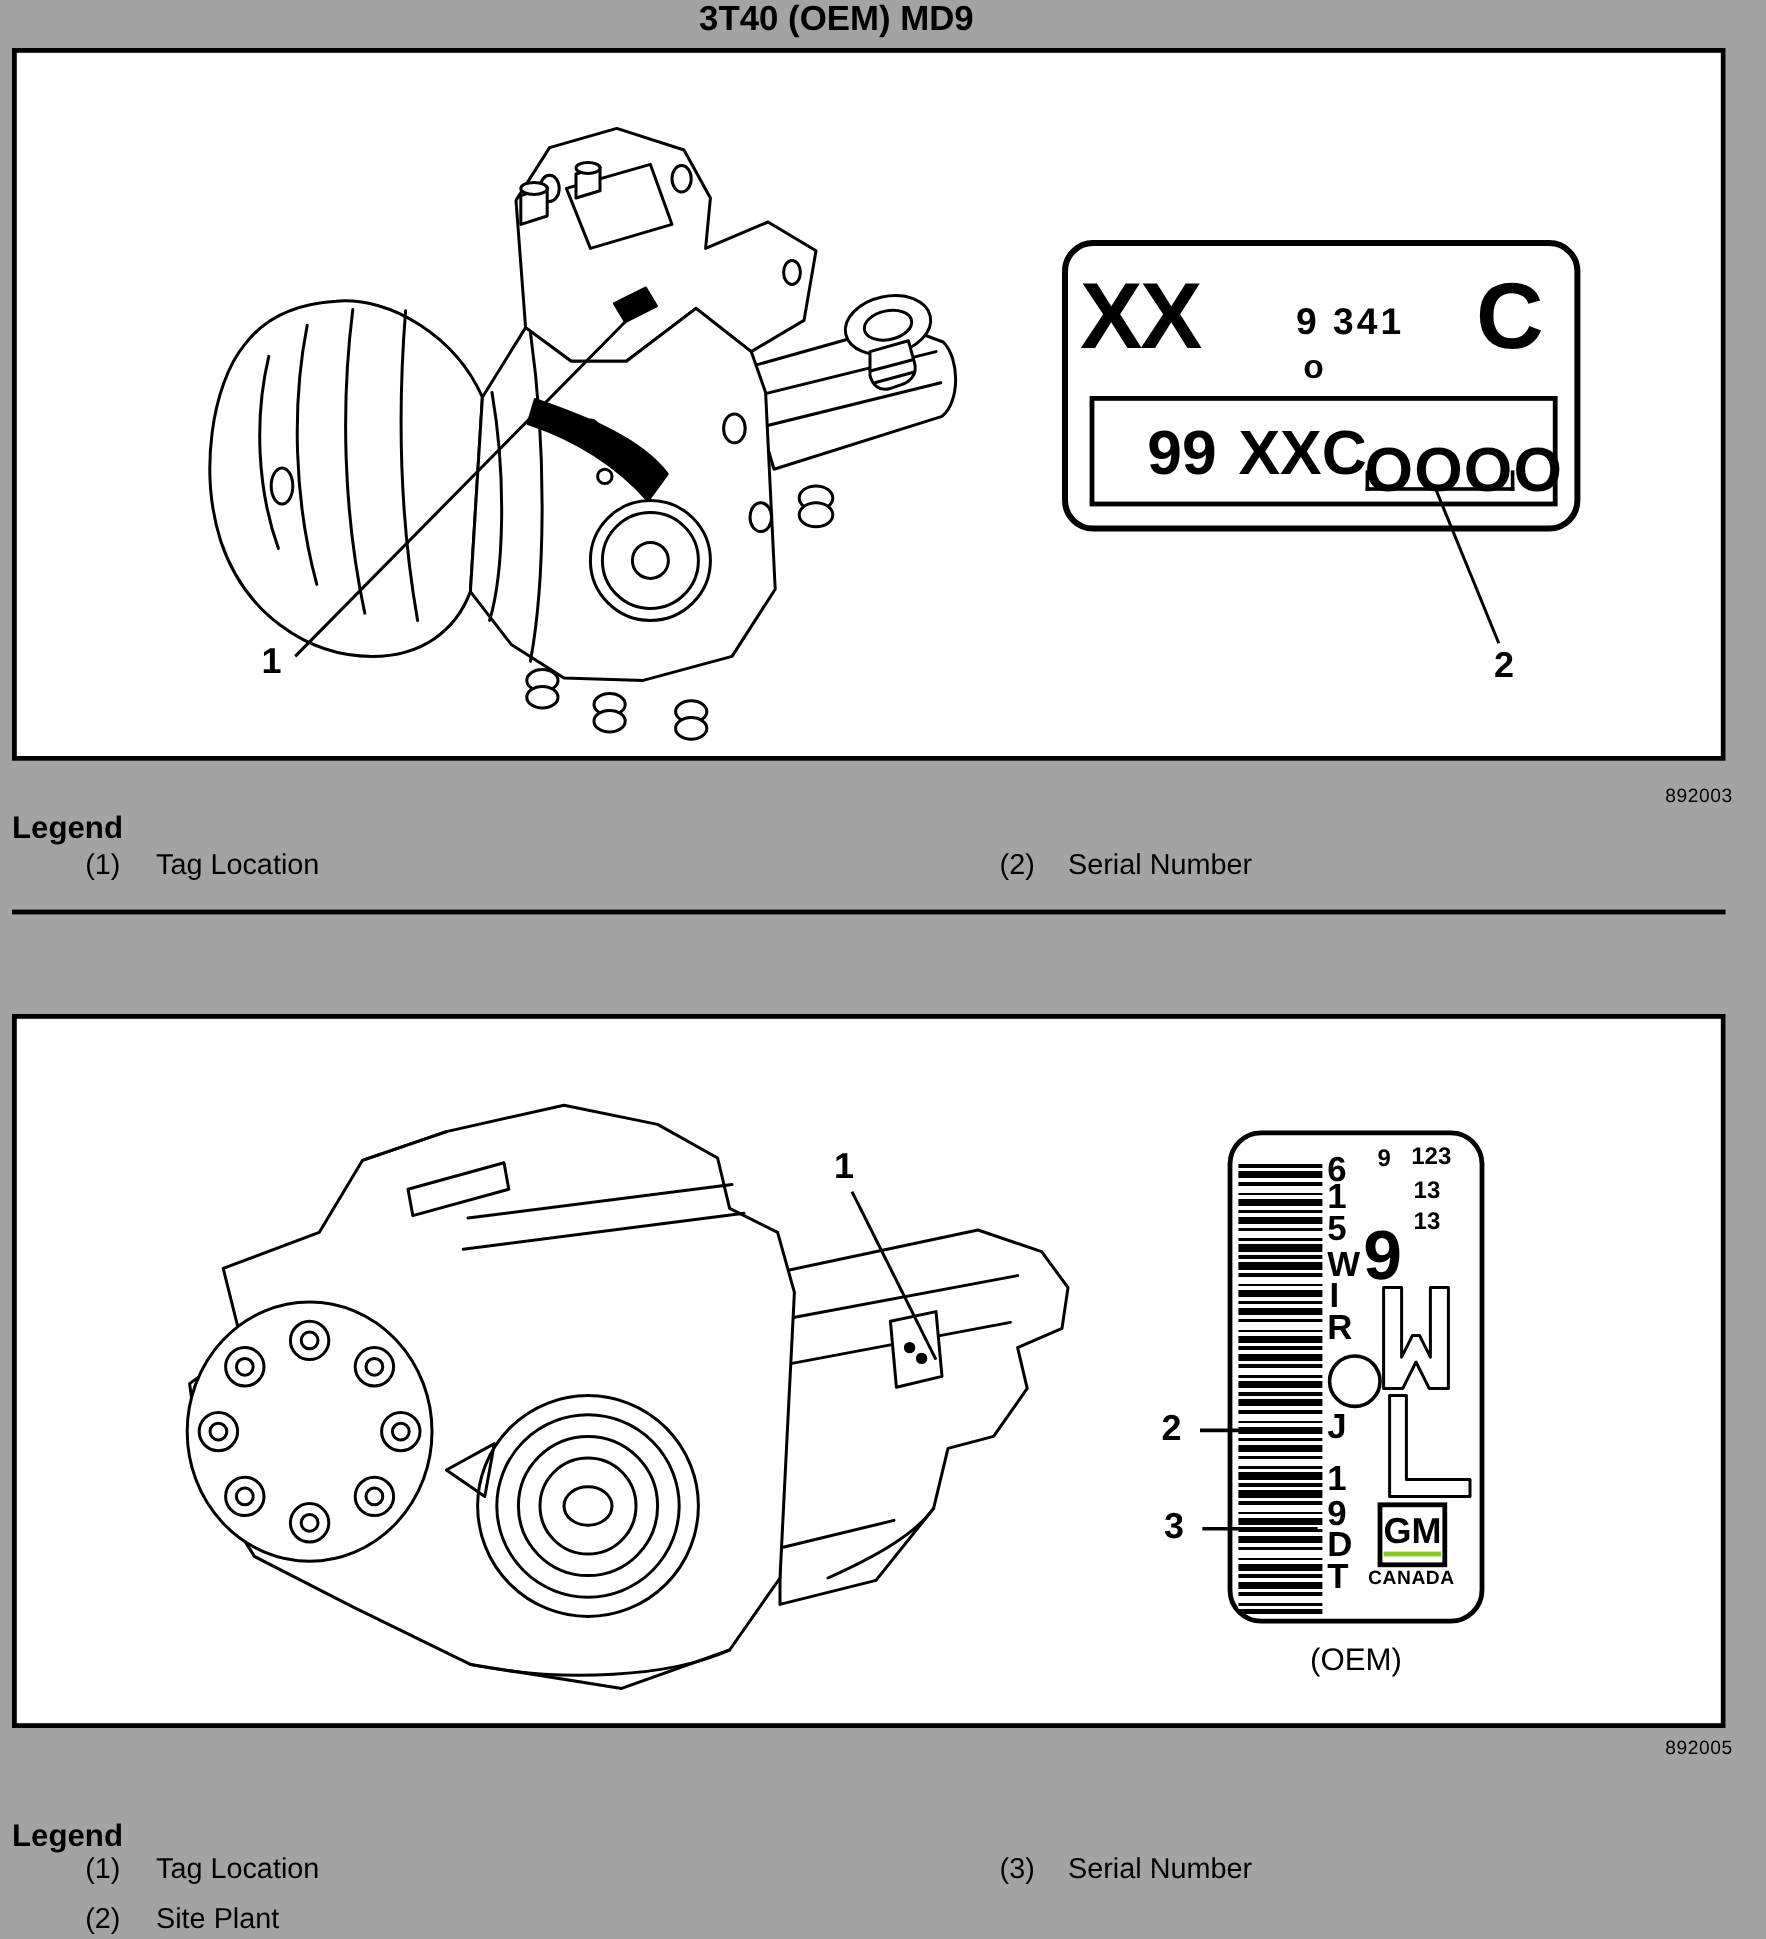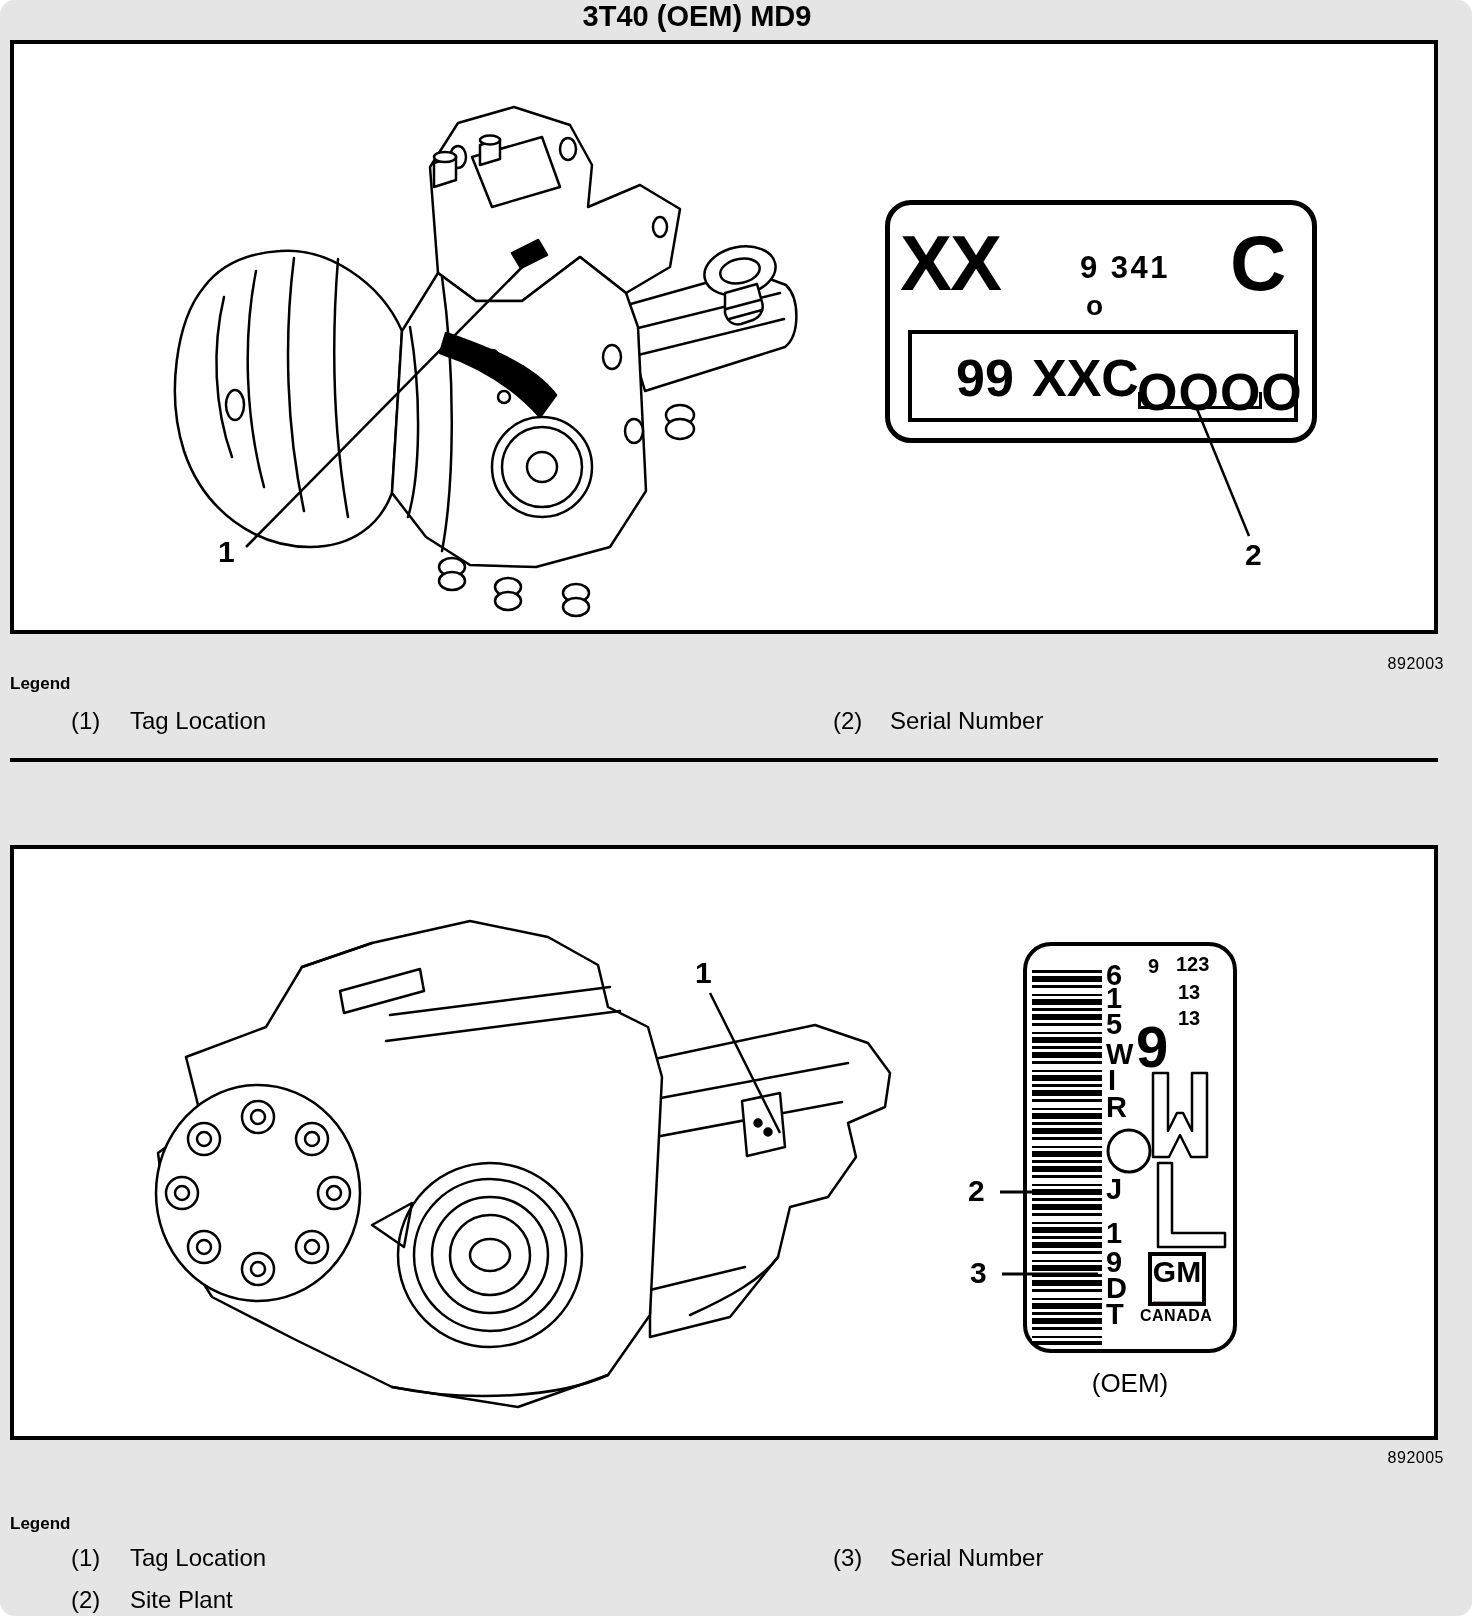--- a/index.html
+++ b/index.html
@@ -1,22 +1,22 @@
 <!DOCTYPE html>
 <html><head>
 <meta charset="utf-8">
 <style>
   html,body{margin:0;padding:0;background:#fff;}
-  #page{position:relative;width:1472px;height:1616px;background:#e5e5e5;
-        font-family:"Liberation Sans",sans-serif;color:#000;overflow:hidden;border-radius:15px;}
+  #page{position:relative;width:1472px;height:1616px;background:#a3a3a3;
+        font-family:"Liberation Sans",sans-serif;color:#000;overflow:hidden;}
   .abs{position:absolute;}
   .title{font-weight:bold;font-size:29px;letter-spacing:0;text-align:center;white-space:nowrap;}
   .figbox{border:4px solid #000;background:#fff;}
   .fignum{font-size:16px;text-align:right;letter-spacing:0.5px;}
-  .legend-h{font-weight:bold;font-size:17px;}
+  .legend-h{font-weight:bold;font-size:26px;}
   .legend-t{font-size:24px;white-space:nowrap;}
   .callout{font-weight:bold;font-size:30px;line-height:1;}
   .divider{background:#000;height:4px;}
   
   .tag1{border:5px solid #000;border-radius:26px;background:#fff;}
   .tag1-xx{font-weight:bold;font-size:78px;line-height:1;letter-spacing:-2px;}
   .tag1-date{font-weight:bold;font-size:31px;line-height:1;letter-spacing:2.5px;}
   .tag1-o{font-weight:bold;font-size:28px;line-height:1;}
   .tag1-c{font-weight:bold;font-size:78px;line-height:1;}
   .tag1-inner{border:4px solid #000;background:#fff;}
@@ -27,21 +27,21 @@
   .barcode{background:repeating-linear-gradient(180deg,
       #000 0px 3px, #fff 3px 6px,
       #000 6px 12px, #fff 12px 15px,
       #000 15px 18px, #fff 18px 24px,
       #000 24px 26px, #fff 26px 29px,
       #000 29px 35px, #fff 35px 38px);}
   .t2char{font-weight:bold;font-size:29px;line-height:1;}
   .t2small{font-weight:bold;font-size:20px;line-height:1;}
   .t2big9{font-weight:bold;font-size:58px;line-height:1;}
   .gmbox{border:4px solid #000;display:flex;align-items:center;justify-content:center;}
-  .gmtext{font-weight:bold;font-size:30px;line-height:1;border-bottom:1px solid #84cc16;padding-bottom:14px;}
+  .gmtext{font-weight:bold;font-size:30px;line-height:1;border-bottom:4px solid #84cc16;padding-bottom:1px;}
   .canada{font-weight:bold;font-size:16px;letter-spacing:0.5px;line-height:1;}
   .oem-cap{font-size:26px;text-align:center;}
   svg{display:block;}
 </style>
 </head>
 <body>
 
 <div id="page">
 
   <div class="abs title" style="left:0;top:4;width:1394px;">3T40 (OEM) MD9</div>

